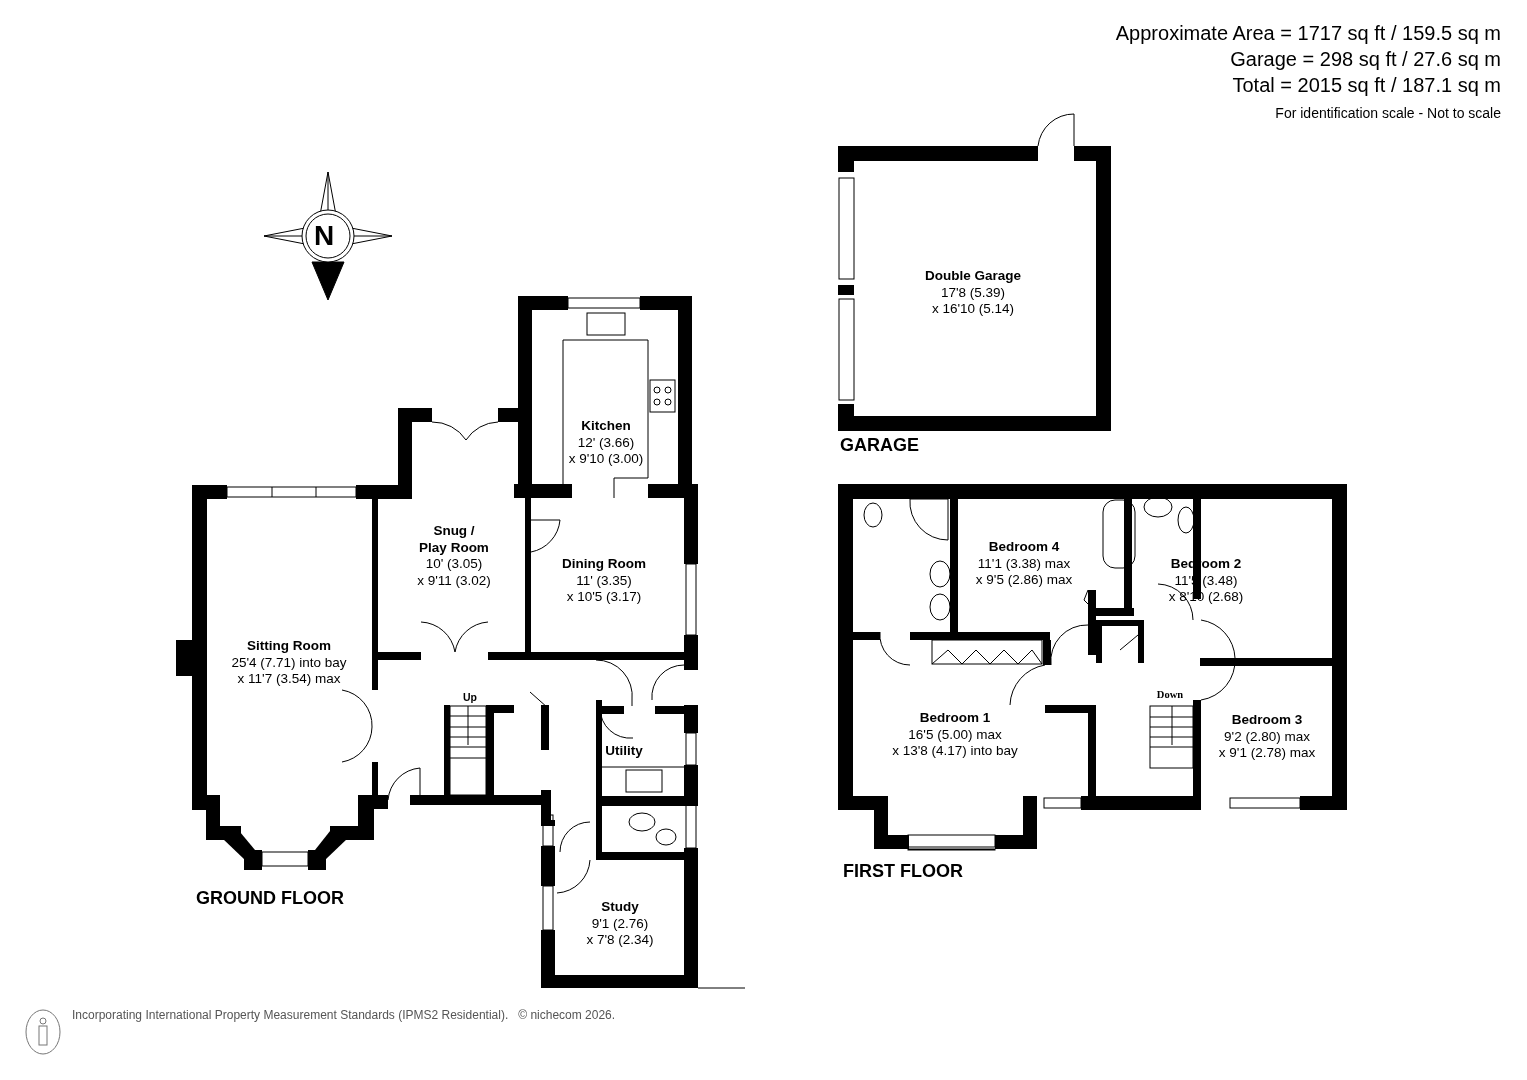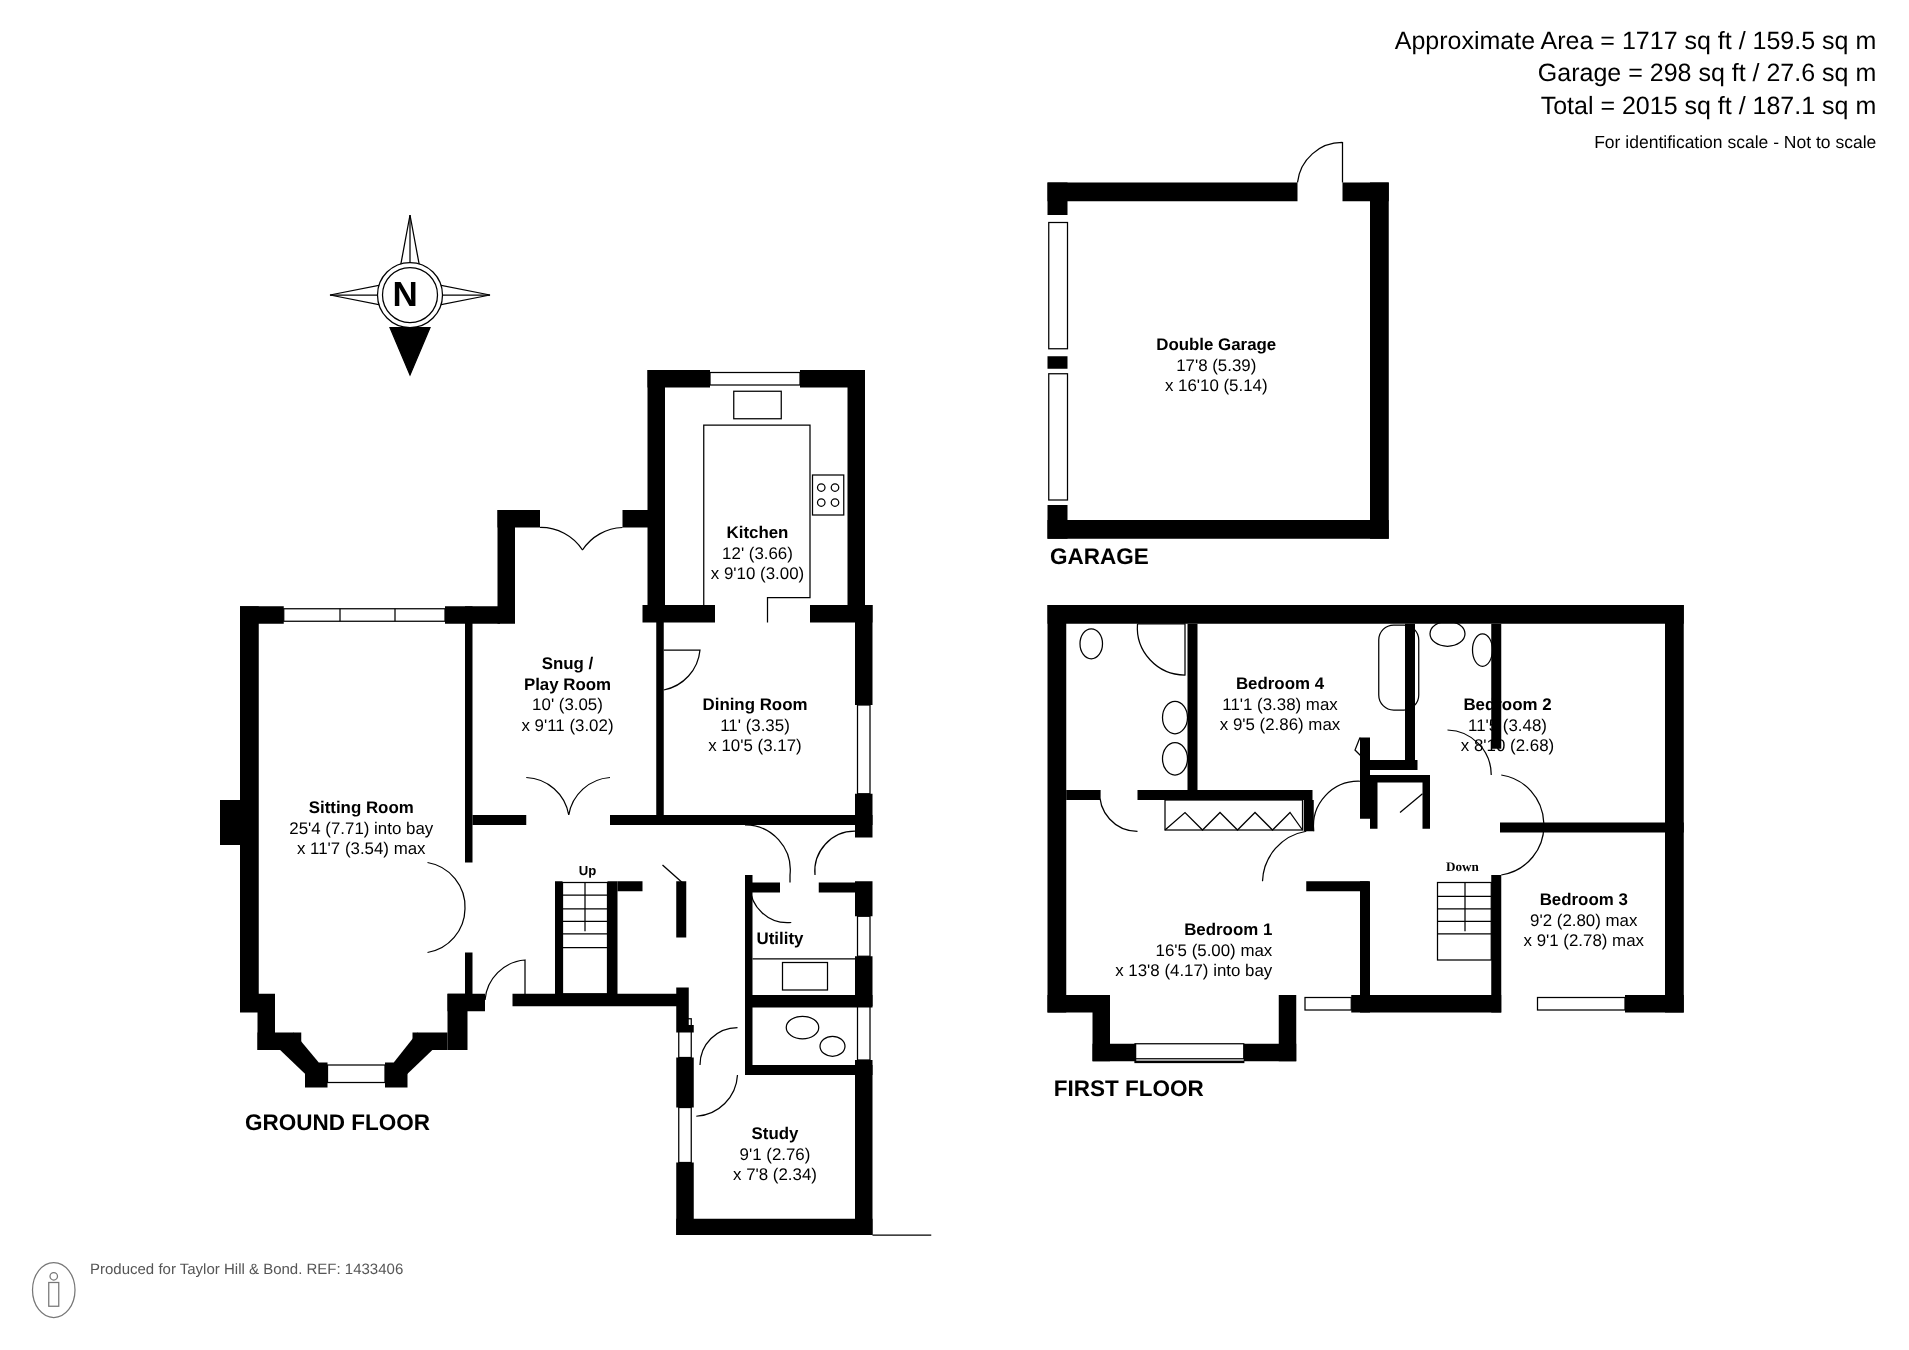--- a/index.html
+++ b/index.html
@@ -268,33 +268,33 @@
 <div class="room-label" style="left:1024px; top:539px;">
   <div class="rn">Bedroom 4</div>
   <div>11'1 (3.38) max</div>
   <div>x 9'5 (2.86) max</div>
 </div>
 <div class="room-label" style="left:1206px; top:556px;">
   <div class="rn">Bedroom 2</div>
   <div>11'5 (3.48)</div>
   <div>x 8'10 (2.68)</div>
 </div>
-<div class="room-label" style="left:955px; top:736px;text-align:right;">
+<div class="room-label" style="left:955px; top:710px;">
   <div class="rn">Bedroom 1</div>
   <div>16'5 (5.00) max</div>
   <div>x 13'8 (4.17) into bay</div>
 </div>
 <div class="room-label" style="left:1267px; top:712px;">
   <div class="rn">Bedroom 3</div>
   <div>9'2 (2.80) max</div>
   <div>x 9'1 (2.78) max</div>
 </div>
 <div class="small-label" style="left:1170px; top:689px;font-family:Liberation Serif, serif;">Down</div>
 <div class="floor-title" style="left:843px; top:861px;">FIRST FLOOR</div>
 
 <svg style="left:24px; top:1008px;" width="38" height="48" viewBox="0 0 38 48">
   <ellipse cx="19" cy="24" rx="17" ry="22" fill="none" stroke="#777" stroke-width="1"></ellipse>
   <circle cx="19" cy="13" r="3" fill="none" stroke="#777" stroke-width="1"></circle>
   <rect x="15" y="18" width="8" height="19" fill="none" stroke="#777" stroke-width="1"></rect>
 </svg>
 <div class="footer">
-  <div>Produced for Taylor Hill &amp; Bond.   REF: 1433406</div>
+  <div><span>Incorporating International Property Measurement Standards (IPMS2 Residential).</span><span class="brand">© nichecom 2026.</span></div>
 </div>
 
 </body></html>

